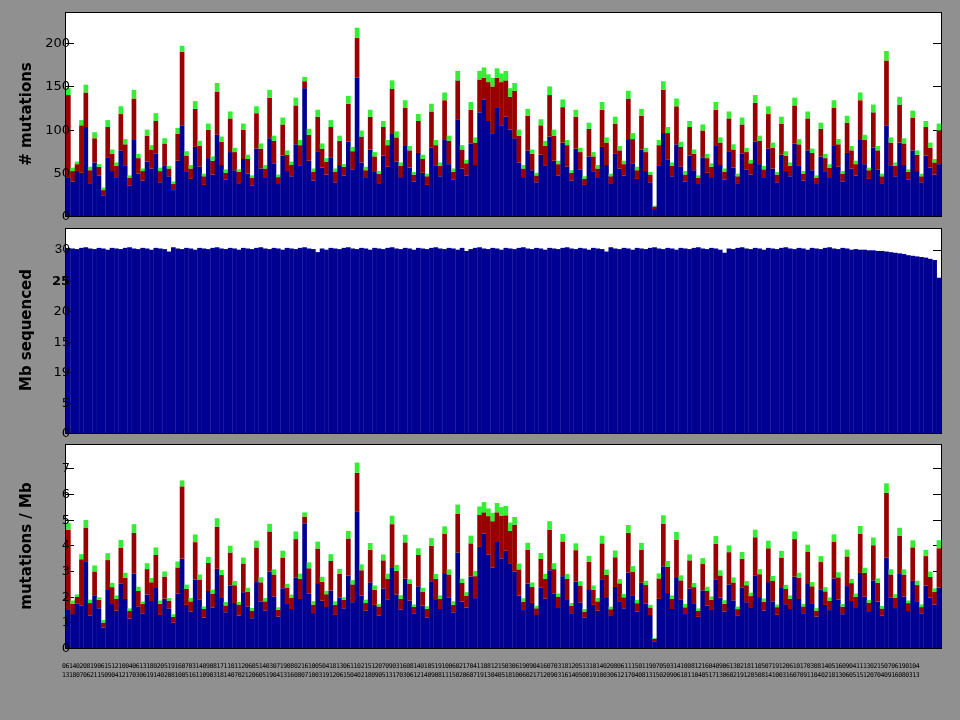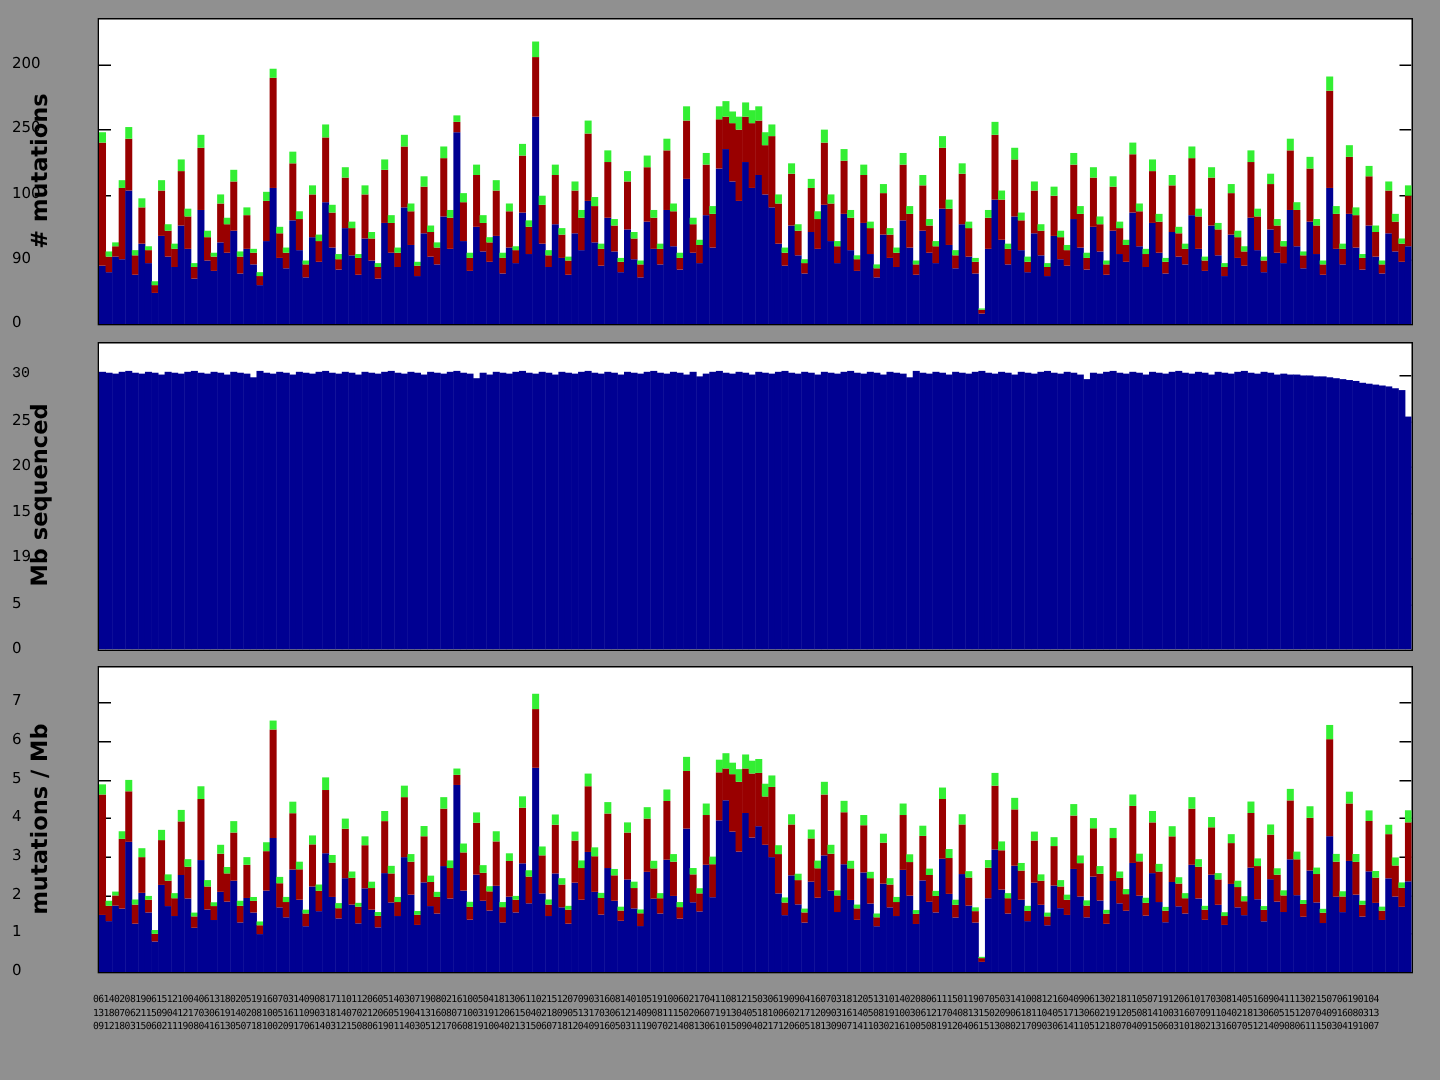--- a/index.html
+++ b/index.html
@@ -20,22 +20,22 @@
   #panel3{top:444px;height:203px;}
   .ylabel{
     position:absolute;left:-74px;width:200px;height:18px;
     text-align:center;font-size:15px;font-weight:bold;color:#000;
     transform:rotate(-90deg);
   }
   #ylabel1{top:105px;}
   #ylabel2{top:321px;}
   #ylabel3{top:537px;}
   .ytick{
-    position:absolute;left:8px;width:42px;
-    text-align:left;font-size:10px;color:#000;line-height:12px;
+    position:absolute;left:28px;width:42px;
+    text-align:right;font-size:13px;color:#000;line-height:12px;
   }
   .legend{
     position:absolute;left:820px;top:24px;
     font-size:14px;font-weight:bold;line-height:20px;
   }
   .legend div{white-space:nowrap;}
   .labelband{
     position:absolute;left:62px;top:661px;width:884px;height:39px;
     overflow:hidden;
   }
@@ -1509,34 +1509,33 @@
         <rect x="870.625" y="142.53834698436336" width="4.675" height="60.461653015636635" fill="#000092"></rect>
         <rect x="870.625" y="103.23827252419954" width="4.675" height="39.300074460163806" fill="#990000"></rect>
         <rect x="870.625" y="95.17671878878133" width="4.675" height="8.061553735418217" fill="#33EE33"></rect>
       </svg>
   </div>
 
 
   <div class="labelband">
     <div class="labelrow">0614020819061512100406131802051916070314090817110112060514030719080216100504181306110215120709031608140105191006021704110812150306190904160703181205131014020806111501190705031410081216040906130218110507191206101703081405160904111302150706190104</div>
     <div class="labelrow">1318070621150904121703061914020810051611090318140702120605190413160807100319120615040218090513170306121409081115020607191304051810060217120903161405081910030612170408131502090618110405171306021912050814100316070911040218130605151207040916080313</div>
-    <div class="labelrow">0912180315060211190804161305071810020917061403121508061901140305121706081910040213150607181204091605031119070214081306101509040217120605181309071411030216100508191204061513080217090306141105121807040915060310180213160705121409080611150304191007</div>
   </div>
 
 <div class="ytick" style="top: 210px;">0</div>
-    <div class="ytick" style="top: 166.809px;">90</div>
+    <div class="ytick" style="top: 166.809px;">50</div>
     <div class="ytick" style="top: 123.617px;">100</div>
-    <div class="ytick" style="top: 80.4255px;">250</div>
+    <div class="ytick" style="top: 80.4255px;">150</div>
     <div class="ytick" style="top: 37.234px;">200</div>
     <div class="ytick" style="top: 427px;">0</div>
     <div class="ytick" style="top: 396.552px;">5</div>
     <div class="ytick" style="top: 366.104px;">19</div>
     <div class="ytick" style="top: 335.657px;">15</div>
     <div class="ytick" style="top: 305.209px;">20</div>
-    <div class="ytick" style="top: 274.761px;">25</div>
+    <div class="ytick" style="top: 274.761px; font-weight: bold;">25</div>
     <div class="ytick" style="top: 244.313px; font-family: Liberation Mono, monospace;">30</div>
     <div class="ytick" style="top: 642px;">0</div>
     <div class="ytick" style="top: 616.304px;">1</div>
     <div class="ytick" style="top: 590.608px;">2</div>
     <div class="ytick" style="top: 564.911px;">3</div>
     <div class="ytick" style="top: 539.215px;">4</div>
     <div class="ytick" style="top: 513.519px;">5</div>
     <div class="ytick" style="top: 487.823px;">6</div>
     <div class="ytick" style="top: 462.127px;">7</div>
   </div>

